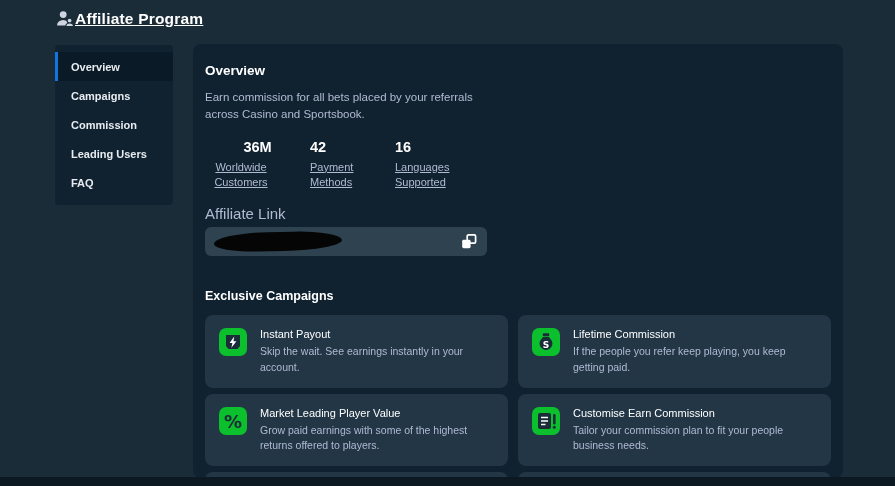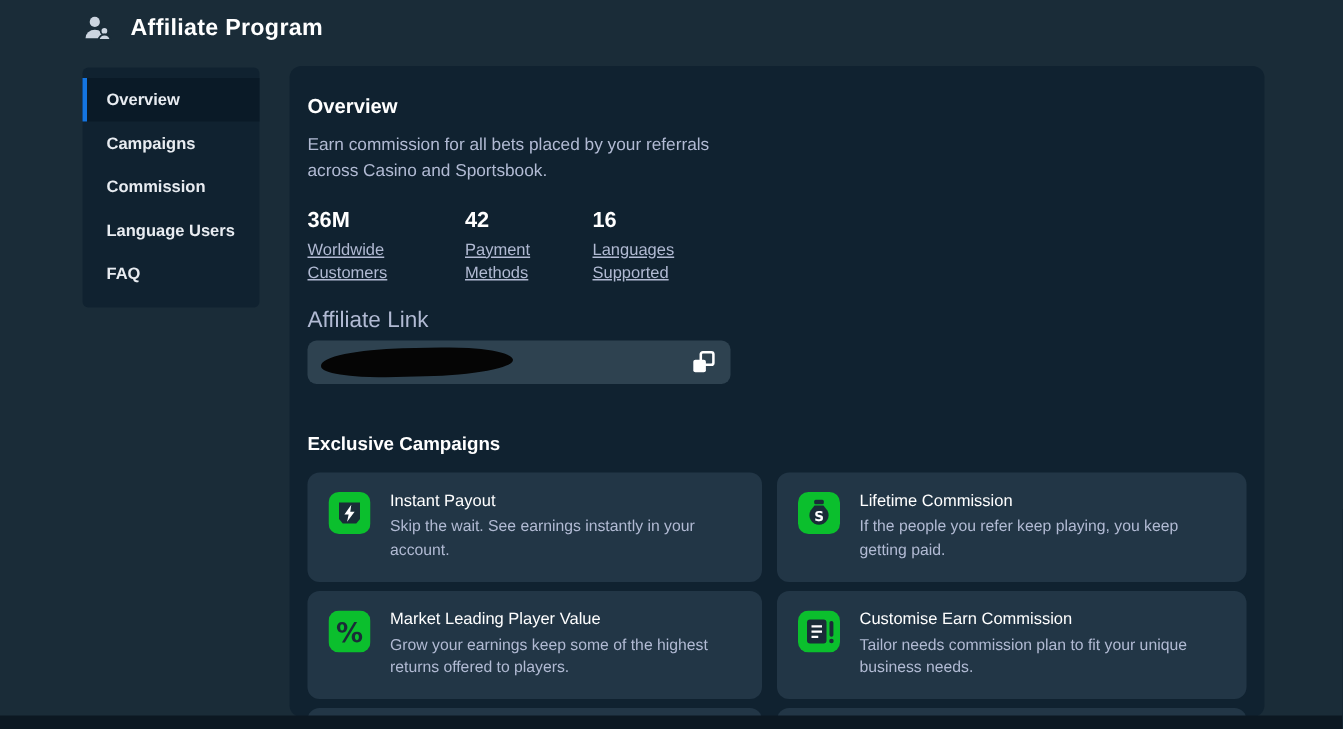--- a/index.html
+++ b/index.html
@@ -4,21 +4,21 @@
 <style>
   * { margin:0; padding:0; box-sizing:border-box; }
   html,body { width:895px; height:486px; overflow:hidden; }
   body {
     background:#1a2c38;
     font-family:"Liberation Sans", sans-serif;
     position:relative;
     color:#fff;
   }
   
-  .header { position:absolute; left:55px; top:9px; display:flex; align-items:center; gap:12px; }
+  .header { position:absolute; left:55px; top:9px; display:flex; align-items:center; gap:0;text-decoration:underline; }
   .header .app-icon { width:20px; height:20px; display:block; }
   .header h1 { font-size:15.5px; font-weight:700; color:#ffffff; letter-spacing:.2px; }
 
   
   .sidebar {
     position:absolute; left:55px; top:45px; width:118px;
     background:#102230; border-radius:4px; padding:7px 0 8px 0;
   }
   .side-item {
     display:flex; align-items:center; height:29px; padding-left:13px;
@@ -30,21 +30,21 @@
   
   .main {
     position:absolute; left:193px; top:44px; width:650px; height:434px;
     background:#102230; border-radius:8px; padding:19px 12px 0 12px;
   }
   .main h2 { font-size:13.5px; font-weight:700; color:#ffffff; }
   .desc { margin-top:11px; font-size:11.5px; line-height:1.5; color:#b1bad3; max-width:302px; }
 
   .stats { display:flex; margin-top:15px; }
   .stat { }
-  .stat:nth-child(1){ width:105px; }
+  .stat:nth-child(1){ width:105px;text-align:center; }
   .stat:nth-child(2){ width:85px; }
   .stat-value { font-size:14.5px; font-weight:700; color:#fff; }
   .stat-label { margin-top:5px; font-size:11px; line-height:1.4; color:#b1bad3; max-width:72px;text-decoration:underline; }
 
   .link-label { margin-top:15px; font-size:15px; color:#b1bad3; }
   .link-box {
     margin-top:5px; width:282px; height:29px; background:#2e4250;
     border-radius:6px; display:flex; align-items:center; padding:0 9px;
   }
   .redaction {
@@ -85,21 +85,21 @@
   <div class="side-item active">
     <span>Overview</span>
   </div>
   <div class="side-item">
     <span>Campaigns</span>
   </div>
   <div class="side-item">
     <span>Commission</span>
   </div>
   <div class="side-item">
-    <span>Language Users</span>
+    <span>Leading Users</span>
   </div>
   <div class="side-item">
     <span>FAQ</span>
   </div>
 </nav>
 
 <section class="main">
   <h2>Overview</h2>
   <p class="desc">Earn commission for all bets placed by your referrals across Casino and Sportsbook.</p>
 
@@ -158,37 +158,37 @@
       </div>
     </div>
 
     <div class="card">
       <svg class="card-icon" viewBox="0 0 28 28">
         <rect width="28" height="28" rx="7" fill="#0bbf2d"></rect>
         <text x="14" y="21" text-anchor="middle" font-size="18" font-weight="bold" fill="#1a2c38" font-family="DejaVu Sans, sans-serif">%</text>
       </svg>
       <div>
         <div class="card-title">Market Leading Player Value</div>
-        <div class="card-desc">Grow your earnings keep some of the highest returns offered to players.</div>
+        <div class="card-desc">Grow paid earnings with some of the highest returns offered to players.</div>
       </div>
     </div>
 
     <div class="card">
       <svg class="card-icon" viewBox="0 0 28 28">
         <rect width="28" height="28" rx="7" fill="#0bbf2d"></rect>
         <rect x="6" y="6" width="13" height="16" rx="2" fill="#1a2c38"></rect>
         <line x1="9" y1="10.5" x2="16" y2="10.5" stroke="#ffffff" stroke-width="1.5"></line>
         <line x1="9" y1="14" x2="16" y2="14" stroke="#ffffff" stroke-width="1.5"></line>
         <line x1="9" y1="17.5" x2="13.5" y2="17.5" stroke="#ffffff" stroke-width="1.5"></line>
         <rect x="21" y="7" width="2.6" height="10.5" rx="1.2" fill="#1a2c38"></rect>
         <circle cx="22.3" cy="20.3" r="1.5" fill="#1a2c38"></circle>
       </svg>
       <div>
         <div class="card-title">Customise Earn Commission</div>
-        <div class="card-desc">Tailor needs commission plan to fit your unique business needs.</div>
+        <div class="card-desc">Tailor your commission plan to fit your people business needs.</div>
       </div>
     </div>
 
     <div class="card">
       <svg class="card-icon" viewBox="0 0 28 28">
         <rect width="28" height="28" rx="7" fill="#0bbf2d"></rect>
         <circle cx="14" cy="14" r="8" fill="#1a2c38"></circle>
         <path d="M11.5 9.2 a5.8 5.8 0 0 1 0 9.6" fill="none" stroke="#ffffff" stroke-width="1.7" stroke-linecap="round"></path>
         <path d="M15.2 10.8 a4 4 0 0 1 0 6.4" fill="none" stroke="#ffffff" stroke-width="1.7" stroke-linecap="round"></path>
       </svg>

